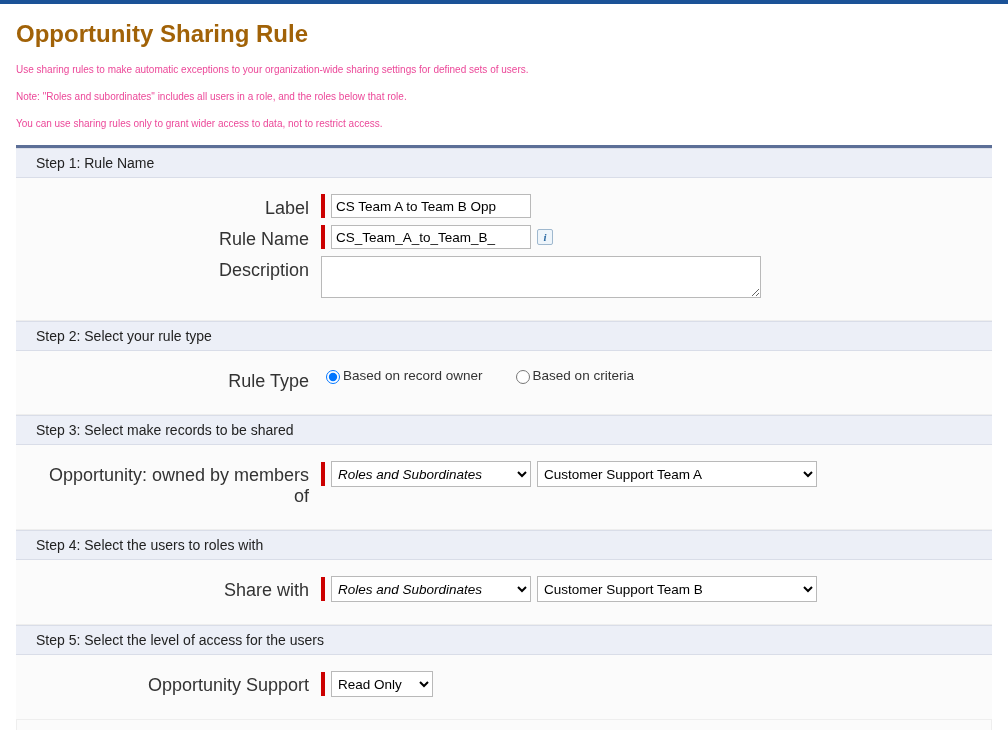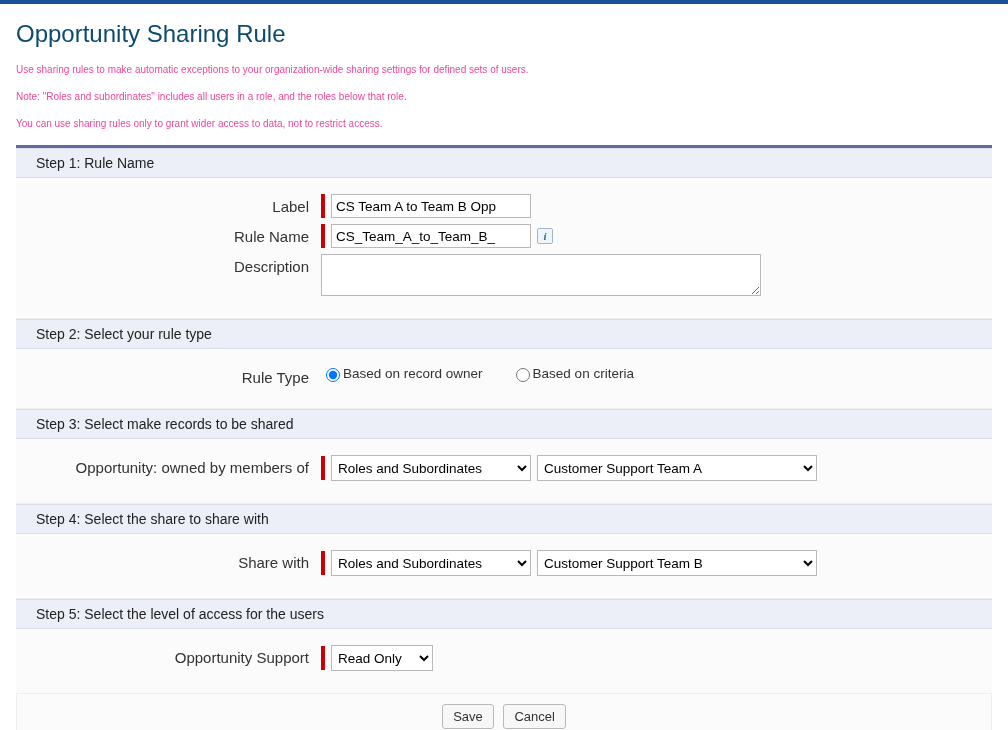--- a/index.html
+++ b/index.html
@@ -12,23 +12,23 @@
   }
   .top-bar {
     height: 4px;
     background: #1b5297;
   }
   .page {
     padding: 12px 16px 20px 16px;
   }
   h1 {
     font-size: 24px;
-    font-weight: 400;
+    font-weight: 700;
     margin: 4px 0 16px 0;
-    color: #0c4a6e;
+    color: #a16207;
   }
   .intro p {
     margin: 8px 0 16px 0;
     color: #ec4899;
     font-size: 10px;
   }
   .form-block {
     border-top: 3px solid #5c6f97;
     margin-top: 10px;
   }
@@ -49,21 +49,21 @@
   .row {
     display: flex;
     align-items: flex-start;
     margin: 6px 0;
   }
   .lbl {
     width: 285px;
     text-align: right;
     padding-right: 12px;
     padding-top: 4px;
-    font-size: 15px;
+    font-size: 18px;
     color: #333;
   }
   .ctl {
     display: flex;
     align-items: center;
     gap: 6px;
     border-radius: 6px;
   }
   .req-bar {
     display: inline-block;
@@ -123,21 +123,21 @@
     cursor: pointer;
   }
   select {
     border: 1px solid #b9b9b9;
     height: 26px;
     font-size: 13.5px;
     background: #fff;
     padding: 1px 2px;
     color: #000;
   }
-  .sel-med { width: 200px; }
+  .sel-med { width: 200px; font-style: italic; }
   .sel-wide { width: 280px; }
   .sel-sm { width: 102px; }
   .footer-row {
     background: #fbfbfb;
     padding: 10px 0 14px 0;
     text-align: center;
     border: 1px solid #eee;
     border-top: none;
   }
   .btn {
@@ -220,21 +220,21 @@
           <select class="sel-med">
             <option>Roles and Subordinates</option>
           </select>
           <select class="sel-wide">
             <option>Customer Support Team A</option>
           </select>
         </div>
       </div>
     </div>
 
-    <div class="step-header">Step 4: Select the share to share with</div>
+    <div class="step-header">Step 4: Select the users to roles with</div>
     <div class="step-body">
       <div class="row">
         <div class="lbl">Share with</div>
         <div class="ctl">
           <span class="req-bar"></span>
           <select class="sel-med">
             <option>Roles and Subordinates</option>
           </select>
           <select class="sel-wide">
             <option>Customer Support Team B</option>

